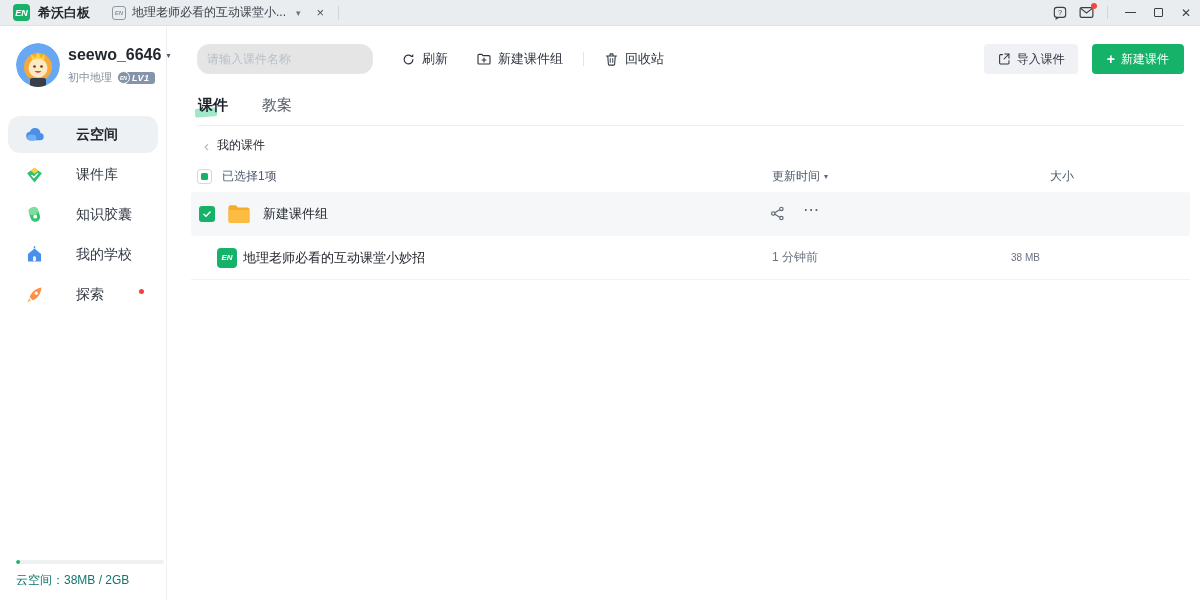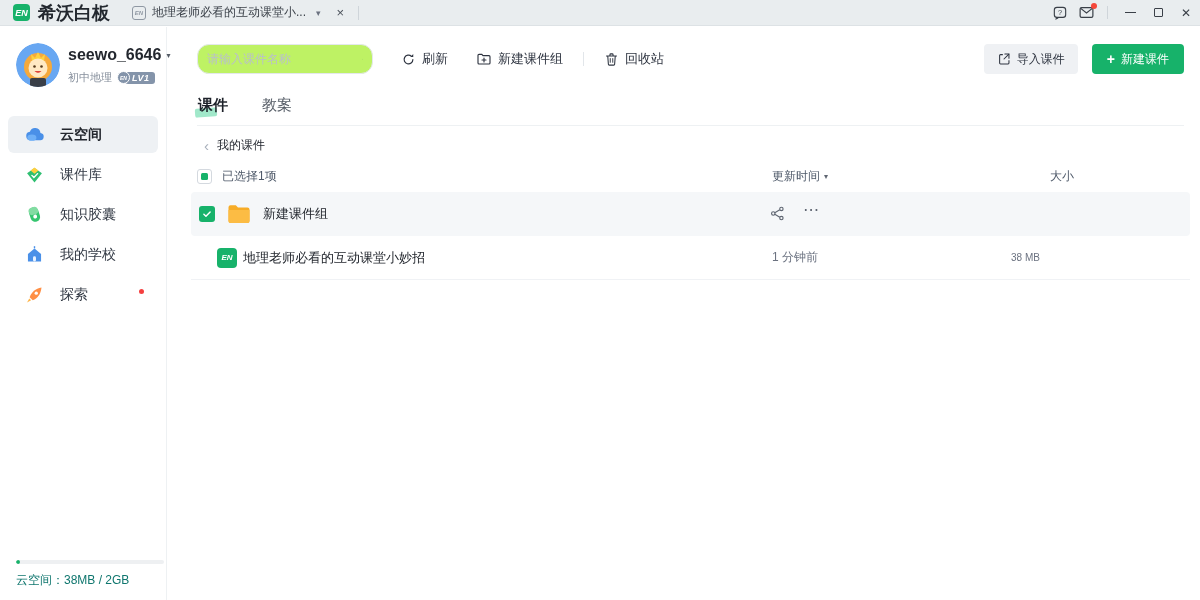--- a/index.html
+++ b/index.html
@@ -5,21 +5,21 @@
   * { margin:0; padding:0; box-sizing:border-box; }
   html,body { width:1200px; height:600px; overflow:hidden; }
   body { font-family:"Liberation Sans","DejaVu Sans",sans-serif; background:#fff; position:relative; }
 
   
   .titlebar { position:absolute; top:0; left:0; width:1200px; height:26px;
     background:#e9edef; border-bottom:1px solid #dde2e5; display:flex; align-items:center; }
   .app-logo { width:17px; height:17px; margin-left:13px; background:#17b26a; border-radius:4px;
     color:#fff; font-size:9px; font-weight:bold; font-style:italic;
     display:flex; align-items:center; justify-content:center; flex:none; }
-  .app-name { margin-left:8px; font-size:18px; font-weight:bold; color:#23282f; }
+  .app-name { margin-left:8px; font-size:13px; font-weight:bold; color:#23282f; }
   .doc-tab { margin-left:22px; display:flex; align-items:center; gap:6px; font-size:12px; color:#3a4048; height:36px; }
   .tab-icon { width:14px; height:14px; border:1.2px solid #8f98a3; border-radius:3px;
     color:#8f98a3; font-size:6px; font-style:italic; font-weight:bold;
     display:flex; align-items:center; justify-content:center; }
   .tab-caret { font-size:9px; color:#6b7280; margin-left:4px; }
   .tab-close { font-size:13px; color:#4b525b; margin-left:10px; cursor:default; }
   .tab-divider { width:1px; height:14px; background:#cfd5da; margin-left:14px; }
   .tb-right { margin-left:auto; display:flex; align-items:center; }
   .tb-ic { width:26px; height:26px; display:flex; align-items:center; justify-content:center; position:relative; }
   .mail-dot { position:absolute; top:3px; right:2px; width:6px; height:6px; border-radius:50%; background:#f5483b; }
@@ -40,35 +40,35 @@
   .profile-sub { margin-top:6px; display:flex; align-items:center; gap:5px; font-size:11px; color:#868f9c; }
   .lv-badge { display:inline-flex; align-items:center; }
   .lv-en { width:13px; height:13px; border-radius:50%; background:#8494aa; border:1.5px solid #fff;
     color:#fff; font-size:5px; font-style:italic; font-weight:bold;
     display:flex; align-items:center; justify-content:center; position:relative; z-index:1; }
   .lv-pill { background:#8494aa; color:#fff; font-size:9px; font-weight:bold; font-style:italic;
     padding:1px 5px 1px 7px; border-radius:3px; margin-left:-5px; letter-spacing:.5px; }
 
   .menu { position:absolute; top:89px; left:8px; right:8px; }
   .menu-item { height:37px; margin-bottom:3px; display:flex; align-items:center; padding-left:16px;
-    gap:15px; border-radius:6px; font-size:14px; color:#333a45; cursor:default; position:relative; }
+    gap:31px; border-radius:12px; font-size:14px; color:#333a45; cursor:default; position:relative; }
   .menu-item.active { background:#eef1f4; font-weight:bold; color:#23272e; }
   .menu-item svg { flex:none; }
   .red-dot { position:absolute; right:14px; top:13px; width:5px; height:5px; border-radius:50%; background:#f53f3f; }
 
   .storage { position:absolute; bottom:11px; left:16px; width:148px; }
   .storage-bar { height:4px; background:#eef0f2; border-radius:2px; overflow:hidden; }
   .storage-fill { height:100%; background:#17b26a; border-radius:2px; }
   .storage-text { margin-top:8px; font-size:12px; color:#0f766e; }
 
   
   .main { position:absolute; top:27px; left:182px; width:1018px; height:573px; background:#fff; }
 
   .toolbar { position:absolute; top:17px; left:15px; right:16px; height:30px; display:flex; align-items:center; }
-  .search-box { width:176px; height:30px; border:1px solid #e4e8ec; border-radius:12px; background:#bef264;
+  .search-box { width:176px; height:30px; border:1px solid #e4e8ec; border-radius:12px; background:#e5e5e5;
     display:flex; align-items:center; padding:0 9px; }
   .search-box input { border:none; outline:none; flex:1; font-size:12px; color:#333;
     font-family:inherit; background:transparent; }
   .search-box input::placeholder { color:#b9c0ca; }
   .tool-btn { display:flex; align-items:center; gap:6px; font-size:13px; color:#2e3440; margin-left:28px; cursor:default; }
   .tool-divider { width:1px; height:14px; background:#e2e6ea; margin-left:20px; }
   .tool-btn.after-div { margin-left:20px; }
   .toolbar-spacer { flex:1; }
   .import-btn { height:30px; padding:0 13px; background:#eff1f4; border-radius:4px;
     display:flex; align-items:center; gap:6px; font-size:12px; color:#2e3440; cursor:default; }

